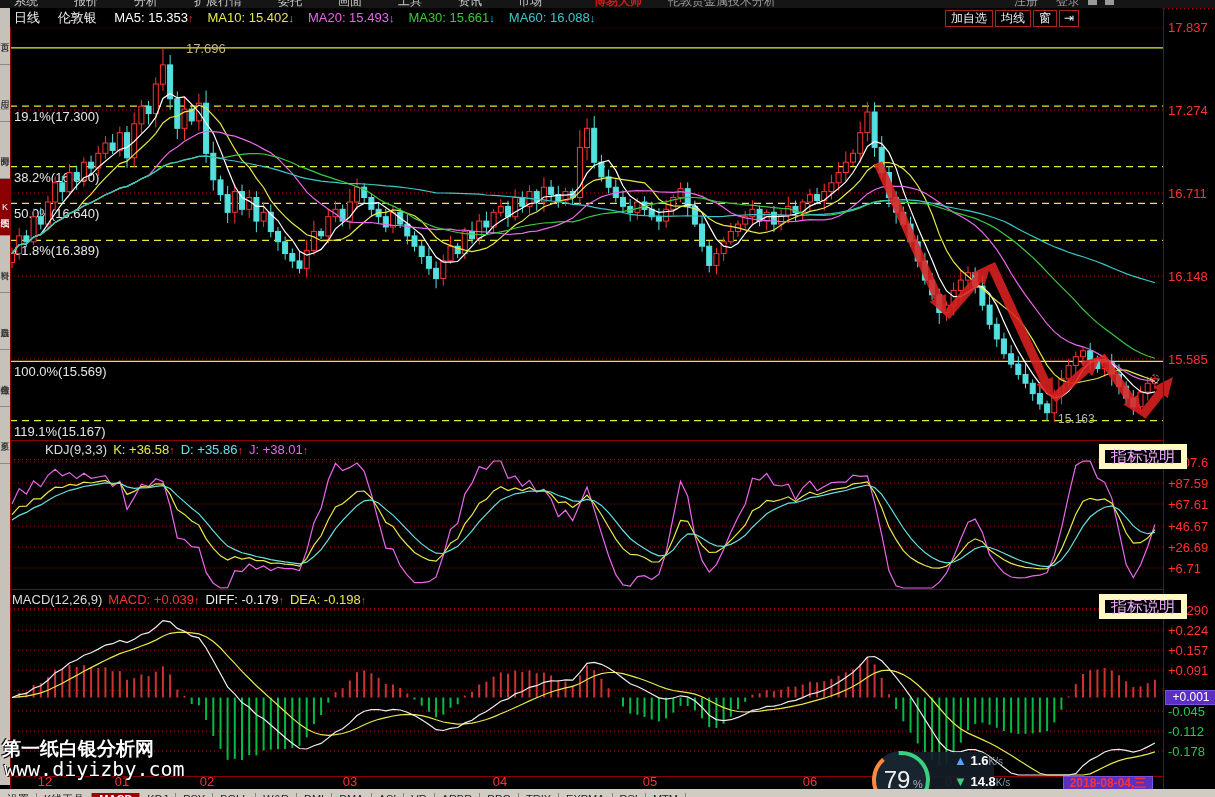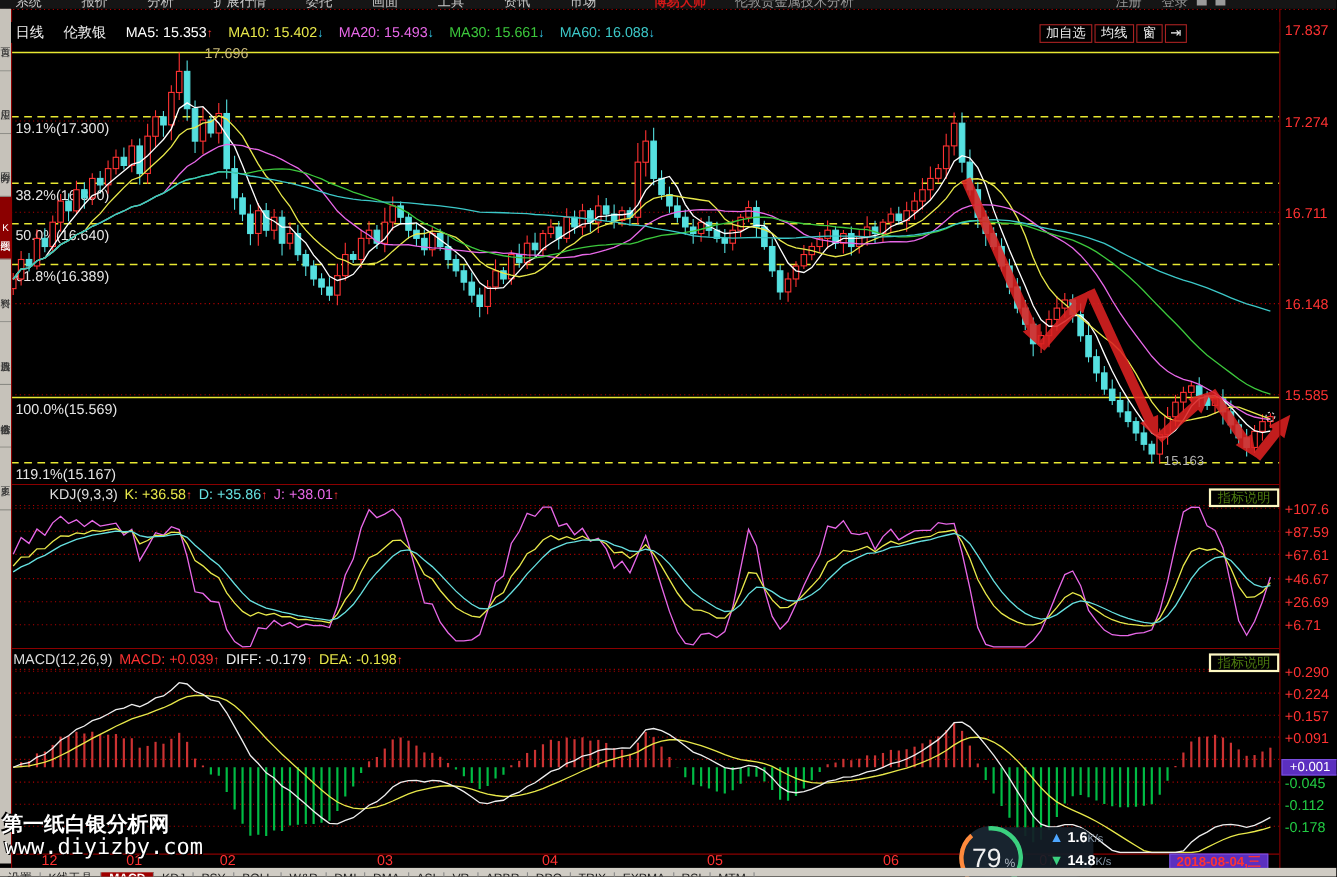--- a/index.html
+++ b/index.html
@@ -8,21 +8,21 @@
   .abs{position:absolute;}
   
   #menubar{left:0;top:0;width:1215px;height:8px;background:#151515;overflow:hidden;z-index:5;}
   #menubar .inner{margin-top:-7px;white-space:nowrap;color:#c8c8c8;font-size:12px;}
   #menubar .mi{display:inline-block;margin:0 22px 0 14px;}
   #logo{color:#d01818;font-weight:bold;}
   #wintitle{color:#9a9a9a;}
   .acct{color:#9a9a9a;margin-left:18px;}
   .winbtn{display:inline-block;width:9px;height:6px;background:#9a9a9a;margin-left:8px;}
   
-  #toolbar{left:10px;top:20px;width:1153px;height:19px;background:#000;color:#eee;
+  #toolbar{left:10px;top:8px;width:1153px;height:19px;background:#000;color:#eee;
            font-size:13px;line-height:19px;white-space:nowrap;z-index:6;}
   #toolbar .seg{margin-right:14px;}
   #period{margin-left:4px;color:#f0f0f0;}
   #symbol{color:#f0f0f0;margin-right:10px;}
   .arrow-up{color:#ff3232;font-size:11px;}
   .arrow-dn{color:#33cdee;font-size:11px;}
   #tb-buttons{position:absolute;right:84px;top:0;height:19px;}
   .tbbtn{display:inline-block;border:1px solid #aa2222;color:#f0f0f0;font-size:12px;
          line-height:15px;padding:0 5px;margin-left:2px;background:#000;}
   .dockico{display:inline-block;color:#e8e8e8;font-size:12px;border:1px solid #aa2222;
@@ -31,21 +31,21 @@
   #sidebar{left:0;top:8px;width:10px;height:777px;background:#c6c2ba;z-index:6;overflow:hidden;}
   .sbitem{width:10px;height:56px;border-bottom:1px solid #8a8a84;color:#333;
           writing-mode:vertical-rl;text-orientation:upright;font-size:9px;line-height:10px;
           overflow:hidden;text-align:center;background:#c6c2ba;}
   .sbitem.sel{background:#8b0000;color:#fff;}
   
   .ind-header{left:12px;width:1000px;height:16px;color:#ddd;font-size:13px;line-height:16px;
               white-space:nowrap;z-index:6;}
   .ind-header .t{margin-right:6px;}
   .ind-header .it{margin-right:6px;}
-  .caption-btn{border:2px solid #fef9c3;color:#4d7c0f;background:#000;font-size:12px;
+  .caption-btn{border:6px solid #fef9c3;color:#f0abfc;background:#000;font-size:16px;
                line-height:13px;padding:0 6px;z-index:7;}
   
   .badge{background:#5b2fbf;border:1px solid #7b4fdf;font-size:12px;line-height:12px;
          padding:0 2px;z-index:7;white-space:nowrap;}
   #macd-badge{left:1165px;top:690px;width:46px;height:13px;color:#fff;text-align:center;}
   #date-badge{left:1063px;top:776px;width:84px;height:13px;color:#ff3232;text-align:center;font-weight:bold;}
   
   #wm1{left:2px;top:736px;color:#fff;font-size:19px;font-weight:bold;z-index:8;
        font-family:Liberation Sans, sans-serif;text-shadow:1px 1px 0 #000,-1px -1px 0 #000;}
   #wm2{left:4px;top:757px;color:#fff;font-size:20px;z-index:8;

